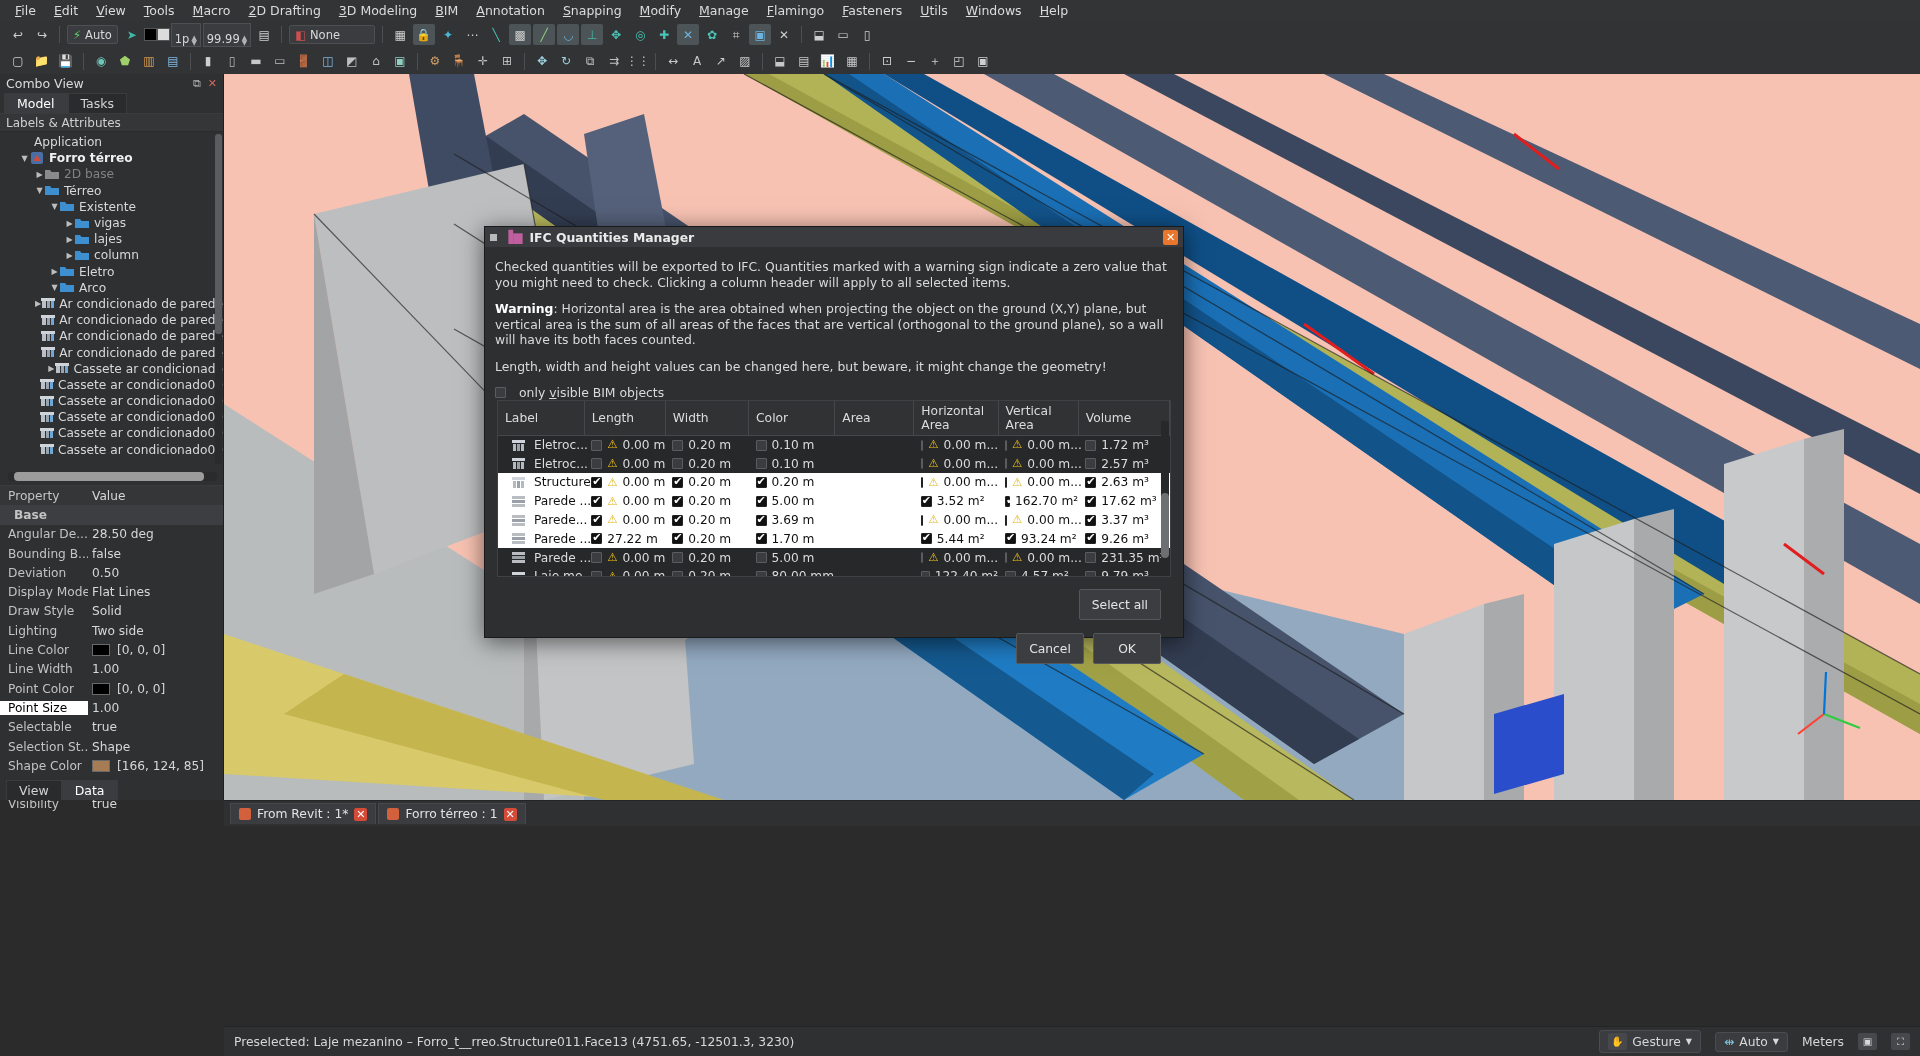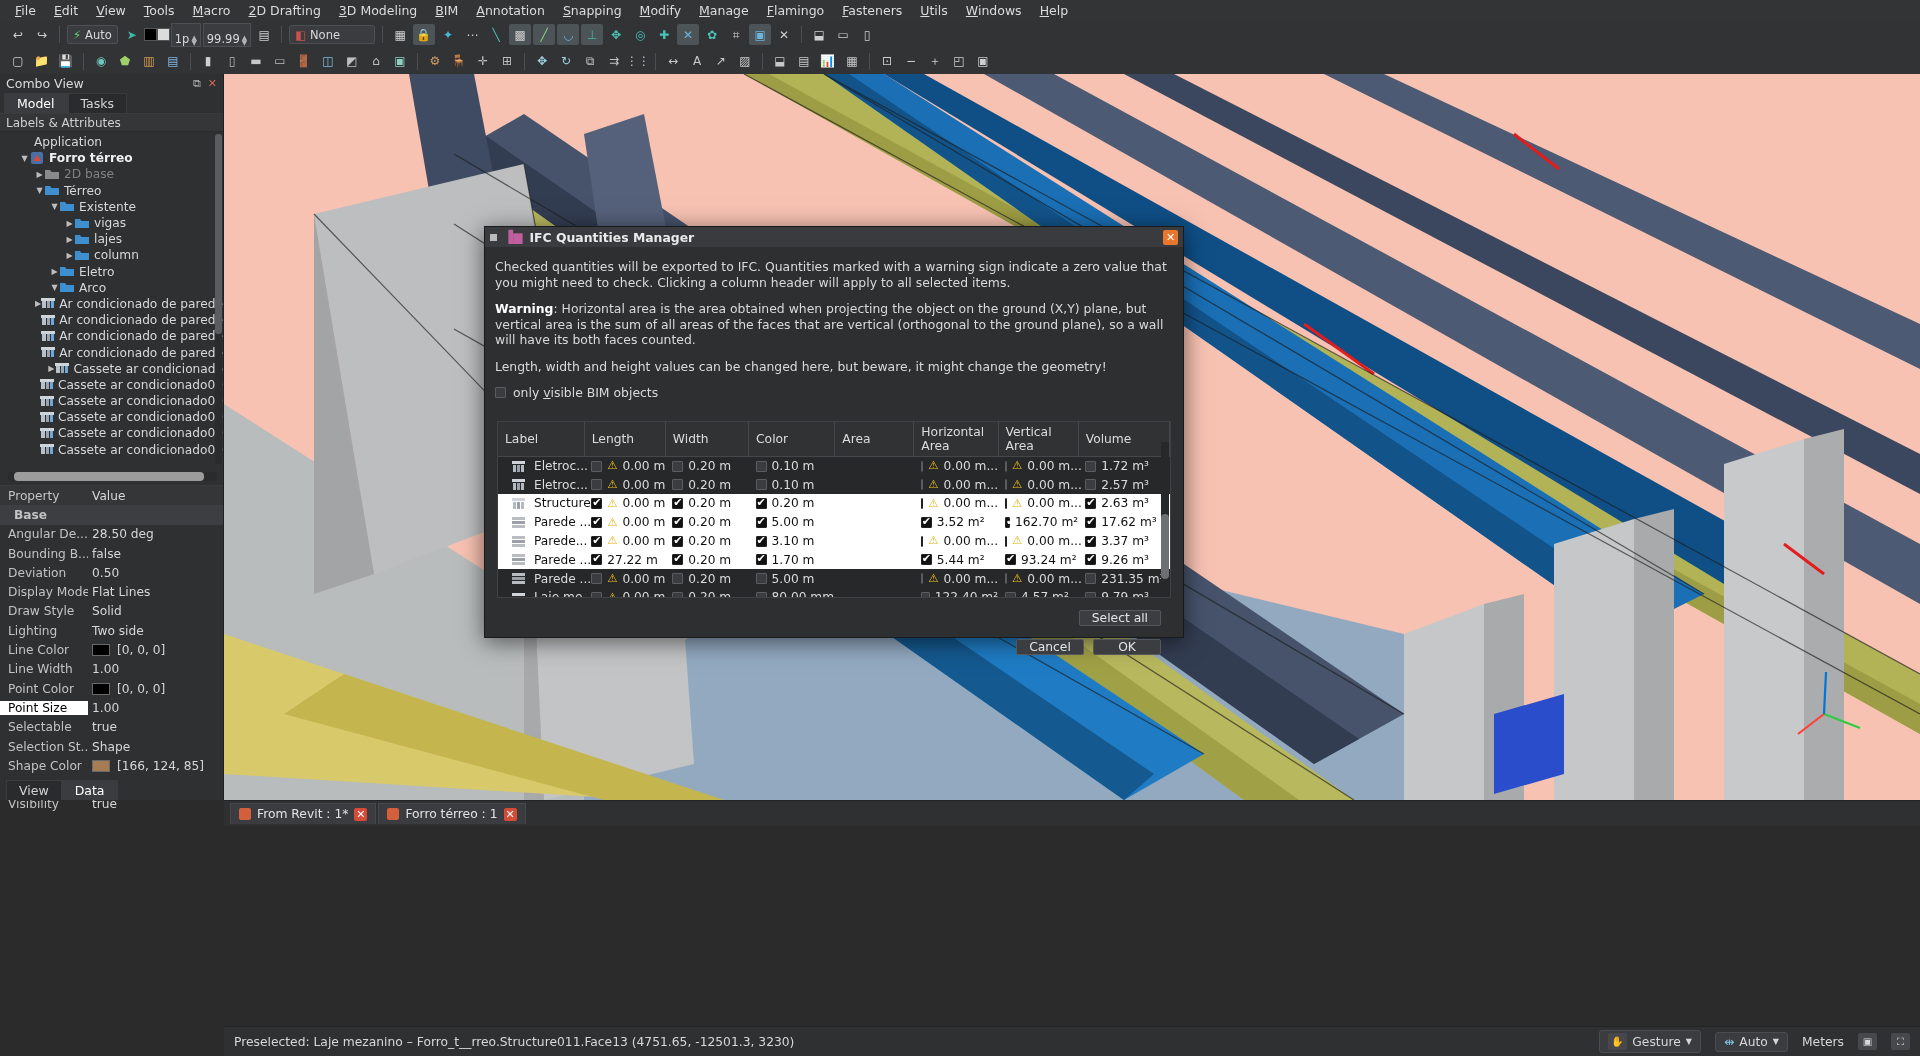--- a/index.html
+++ b/index.html
@@ -145,21 +145,21 @@
     padding:0 5px; font-size:12.4px; font-weight:bold; color:#eaeaea;
   }
   .dlg-title .sq { width:7px; height:7px; background:#b9b9b9; }
   .dlg-close {
     margin-left:auto; width:15px; height:15px; background:#e8762c; color:#fff;
     display:flex; align-items:center; justify-content:center; font-size:11px; border-radius:2px;
   }
   .dlg-body { padding:12px 10px 0 10px; }
   .dlg-p { font-size:12.4px; line-height:15.5px; color:#dadada; margin-bottom:11px; }
   .dlg-p b { color:#ffffff; }
-  .chkline { display:flex; align-items:center; gap:7px; font-size:12.4px; color:#dadada; margin-bottom:21px; }
+  .chkline { display:flex; align-items:center; gap:13px; font-size:12.4px; color:#dadada; margin-bottom:0; }
   .cbox { width:11px; height:11px; background:#3b3c3f; border:1px solid #5a5c5f; border-radius:1px; }
   .cbox.checked { background:#111; border-color:#222; position:relative; }
   .cbox.checked::after {
     content:"✔"; position:absolute; left:0px; top:-3px; font-size:11px; color:#fff;
   }
   .ul { text-decoration:underline; }
 
   
   .tbl-wrap {
     margin:0 2px; border:1px solid #3f4144; background:#272829;
@@ -182,21 +182,21 @@
   tr.qrow.sel .warn { color:#e0b419; }
   .rowicon { width:13px; height:11px; display:inline-block; margin-right:4px; flex:none; }
   .scroll-tbl {
     position:absolute; right:1px; top:20px; width:8px; height:156px; background:#272829;
   }
   .scroll-tbl .thumb { position:absolute; left:0; top:72px; width:8px; height:65px; background:#6d6f72; border-radius:4px; }
 
   .dlg-btns { display:flex; justify-content:flex-end; gap:9px; padding:13px 12px 0 0; }
   .dlg-btns.one { padding-top:12px; }
   .btn {
-    min-width:68px; height:16px; background:#3b3d40; border:1px solid #55585b;
+    min-width:68px; height:31px; background:#3b3d40; border:1px solid #55585b;
     border-radius:2px; color:#e4e4e4; font-size:12.3px; display:flex;
     align-items:center; justify-content:center; padding:0 12px; cursor:default;
   }
 </style>
 </head>
 <body>
 
 <div id="app">
 
   <div class="menubar" id="menubar">
@@ -1013,21 +1013,21 @@
                 </td>
                 <td>
                   <div class="cell">
                     <span class="cbox checked"></span>
                     <span>0.20 m</span>
                   </div>
                 </td>
                 <td>
                   <div class="cell">
                     <span class="cbox checked"></span>
-                    <span>3.10 m</span>
+                    <span>3.69 m</span>
                   </div>
                 </td>
                 <td></td>
                 <td>
                   <div class="cell">
                     <span class="cbox checked"></span>
                     <span class="warn">⚠</span>
                     <span>0.00 m...</span>
                   </div>
                 </td>

